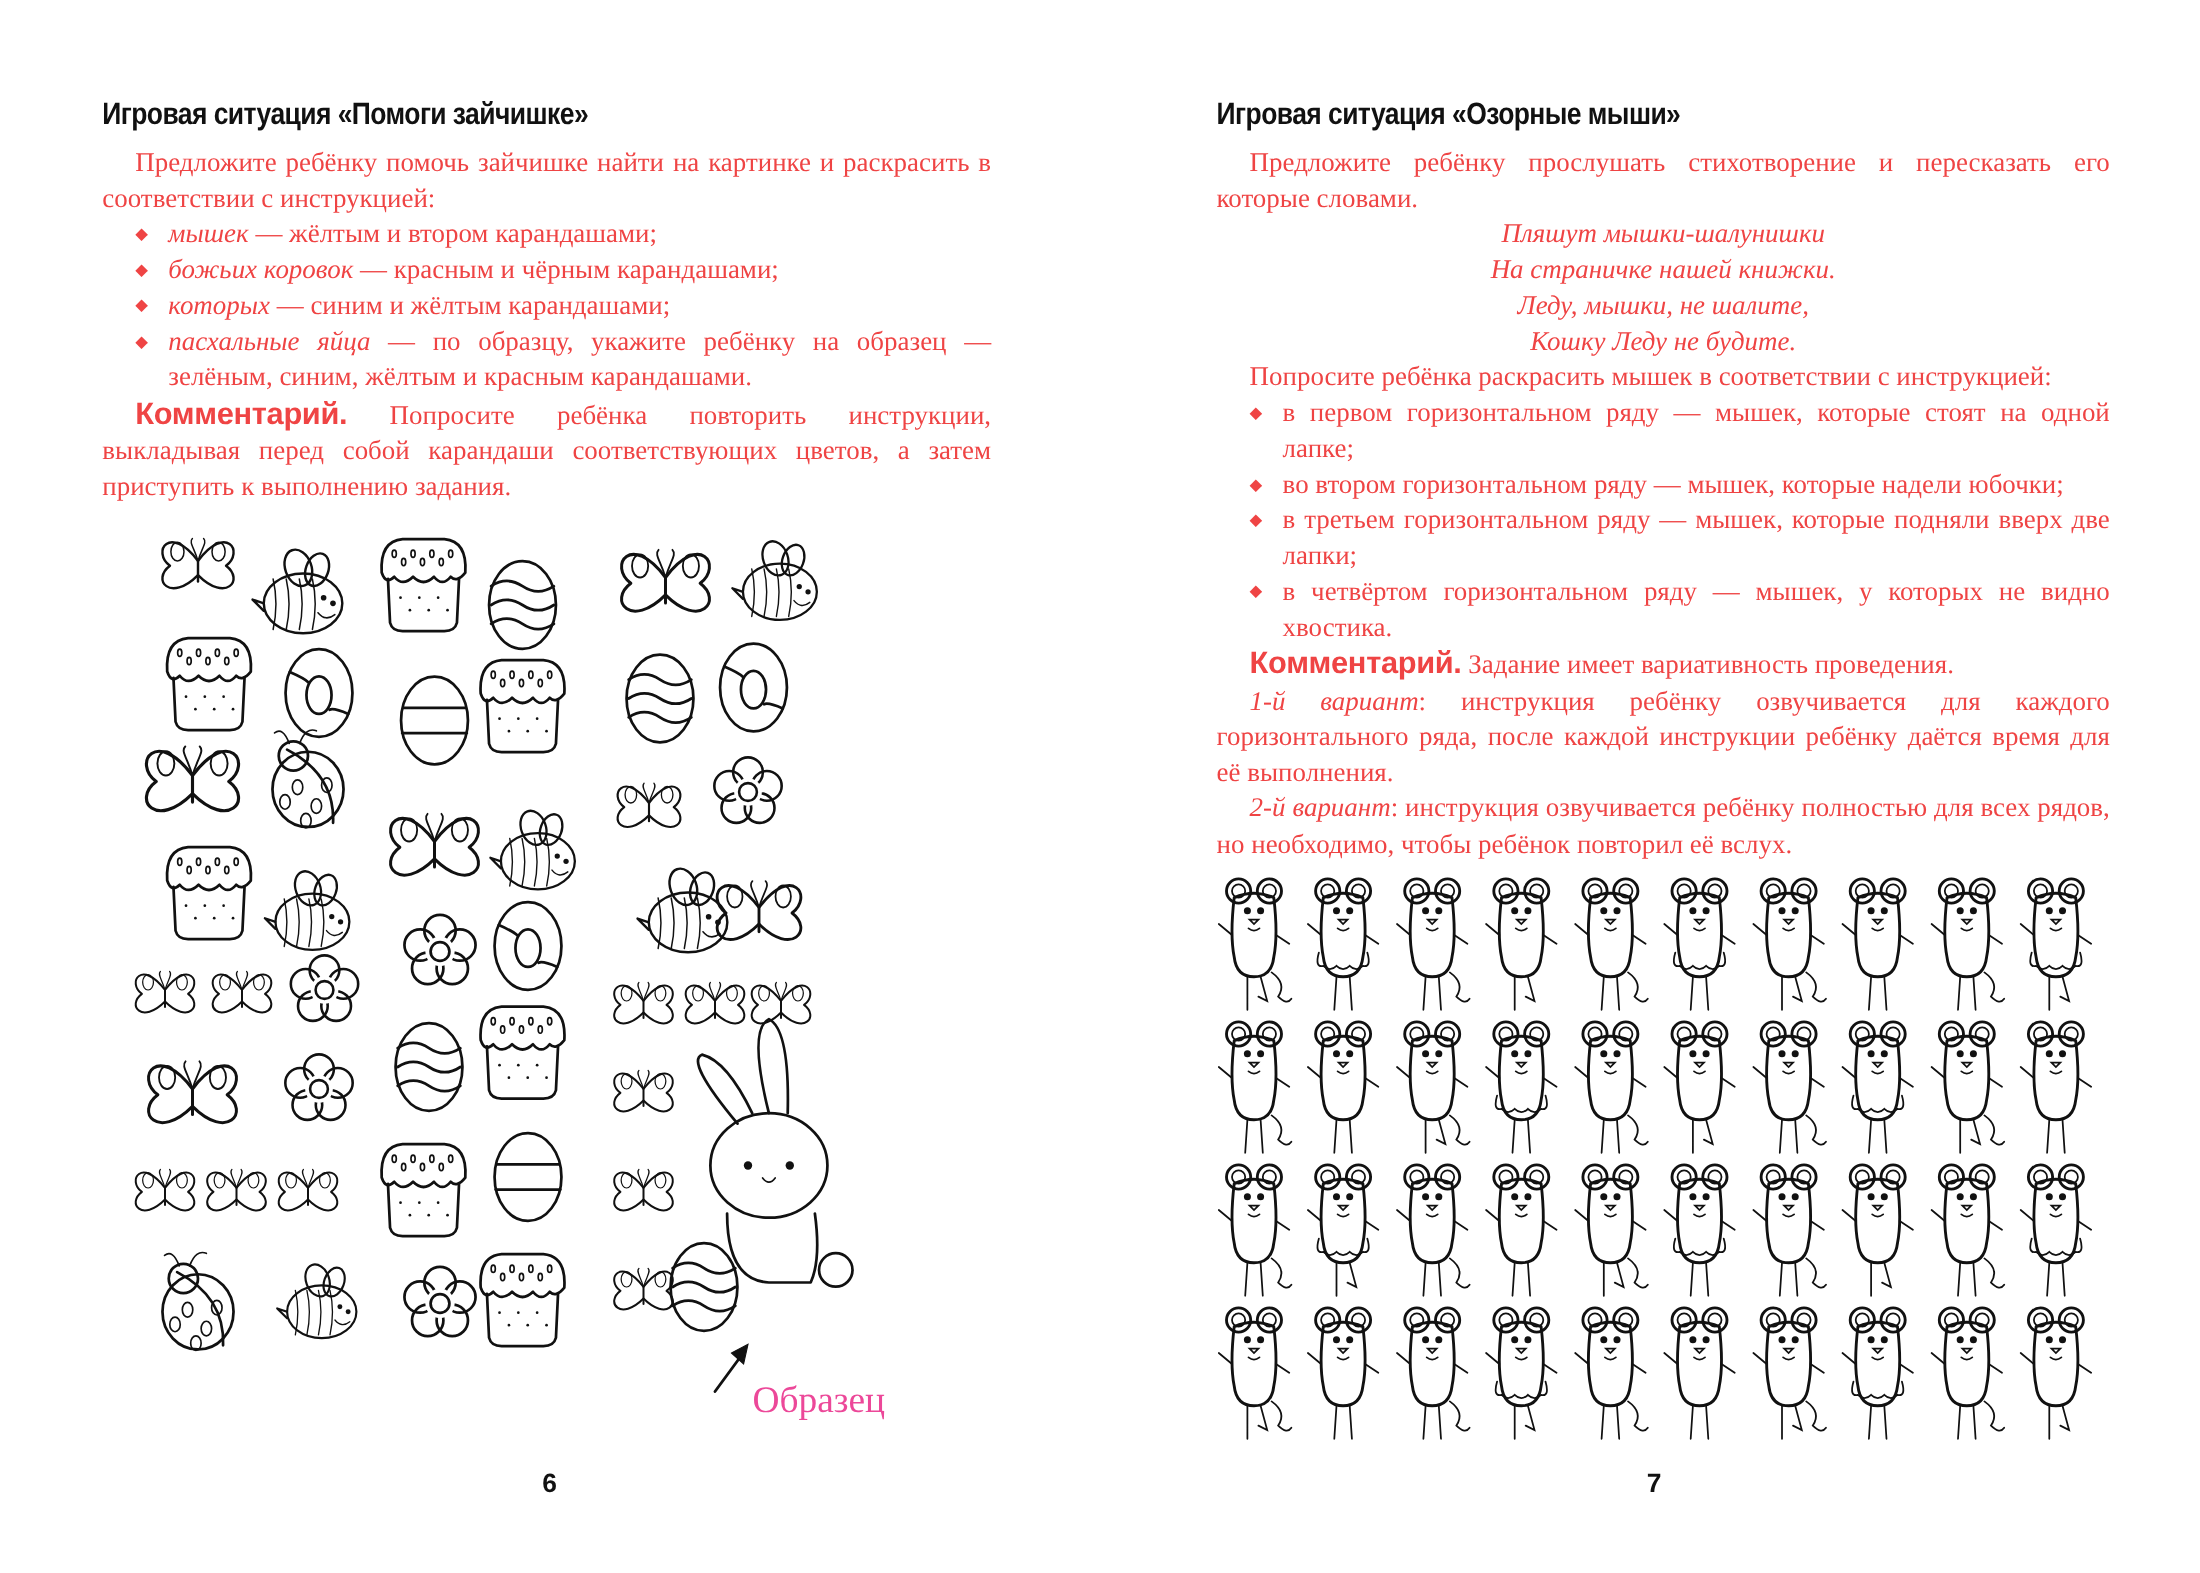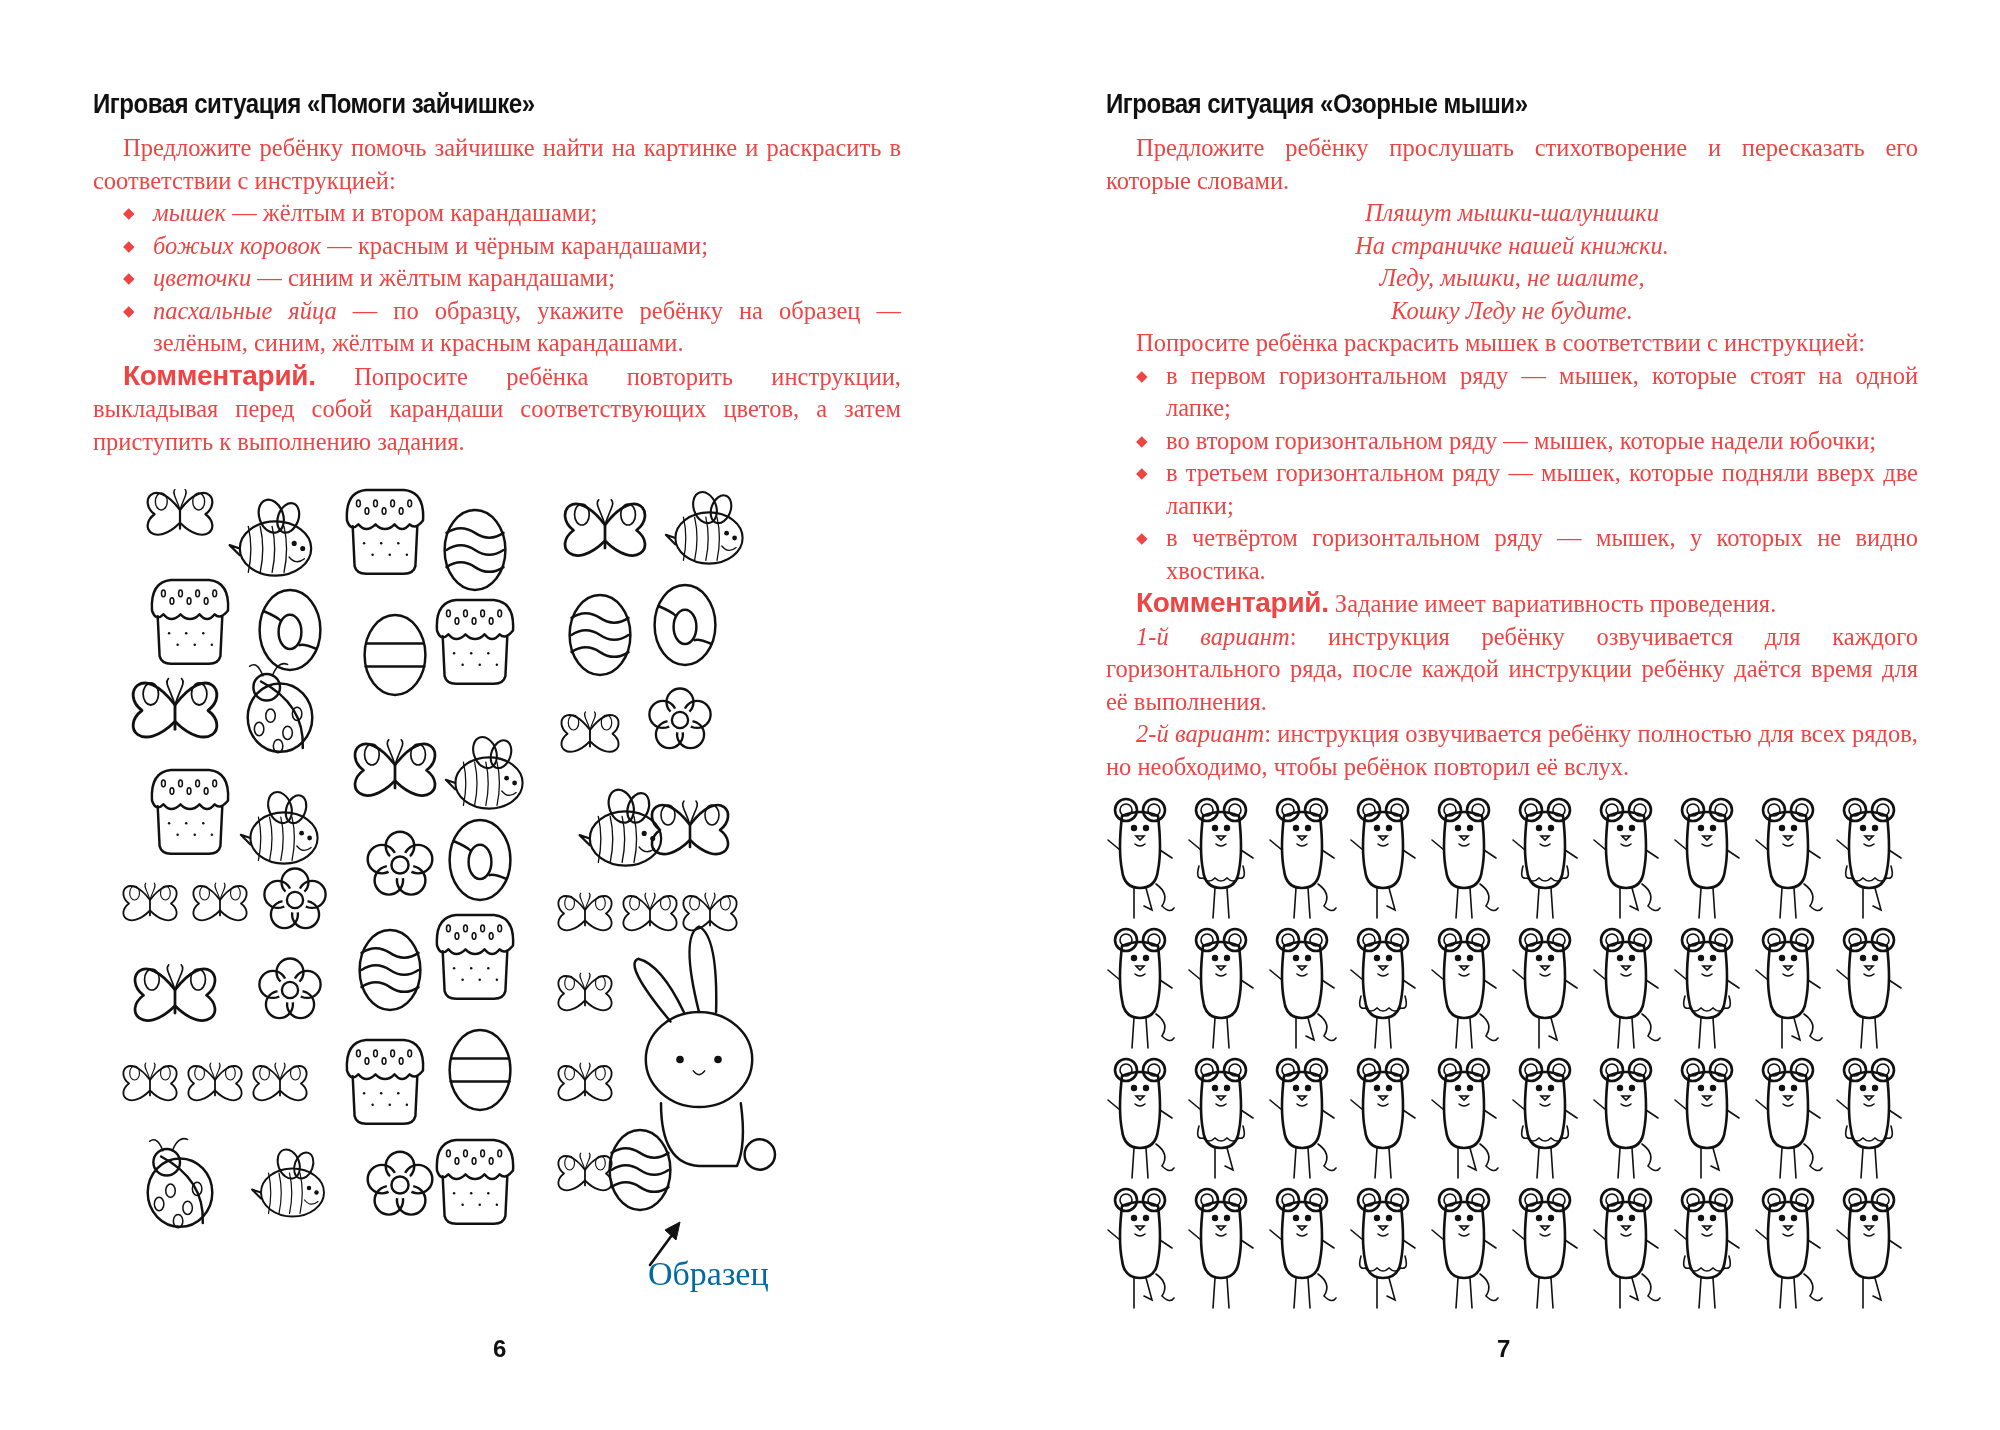--- a/index.html
+++ b/index.html
@@ -20,38 +20,38 @@
     .body b { font-family: "Liberation Sans", sans-serif; font-weight: 700; font-size: 28px; letter-spacing: -0.3px; }
     .body i { font-style: italic; }
     ul.bullets { list-style: none; margin: 0; padding: 0; }
     ul.bullets li { position: relative; padding-left: 60px; text-align: left; }
     ul.bullets li .bul { position: absolute; left: 30px; top: 0; font-size: 15px; }
     .poem { text-align: center; font-style: italic; }
     .poem div { text-indent: 0; }
     .pagenum {
       position: absolute; font-family: "Liberation Sans", sans-serif; font-weight: 700; font-size: 24px; color: #111;
     }
-    .caption { position: absolute; font-family: "Liberation Serif", serif; font-size: 34px; color: #0369a1; }
+    .caption { position: absolute; font-family: "Liberation Serif", serif; font-size: 34px; color: #ec4899; margin-left: 36px; }
     svg { position: absolute; overflow: visible; }
     .ln { fill: none; stroke: #111; stroke-width: 2.6; stroke-linecap: round; stroke-linejoin: round; }
     .thin { fill: none; stroke: #111; stroke-width: 1.6; stroke-linecap: round; }
     .dot { fill: #111; }
   </style>
 </head>
 <body>
 
 <div class="page left">
   <div class="title" style="left:93px; top:88px;">Игровая ситуация «Помоги зайчишке»</div>
 
   <div class="body" style="left:93px; top:132px; width:808px;">
     <p>Предложите ребёнку помочь зайчишке найти на картинке и раскрасить в соответствии с инструкцией:</p>
     <ul class="bullets">
       <li><span class="bul">◆</span><i>мышек</i><span> — жёлтым и втором карандашами;</span></li>
       <li><span class="bul">◆</span><i>божьих коровок</i><span> — красным и чёрным карандашами;</span></li>
-      <li><span class="bul">◆</span><i>цветочки</i><span> — синим и жёлтым карандашами;</span></li>
+      <li><span class="bul">◆</span><i>которых</i><span> — синим и жёлтым карандашами;</span></li>
       <li style="text-align:justify;"><span class="bul">◆</span><i>пасхальные яйца</i><span> — по образцу, укажите ребёнку на образец — зелёным, синим, жёлтым и красным карандашами.</span></li>
     </ul>
     <p><b>Комментарий.</b><span> Попросите ребёнка повторить инструкции, выкладывая перед собой карандаши соответствующих цветов, а затем приступить к выполнению задания.</span></p>
   </div>
 
   <svg id="easter-art" style="left:120px; top:480px;" width="680" height="780">
       <g transform="translate(60,30) scale(0.85)">
         <path d="M0,0 C-30,-40 -50,-10 -30,5 C-50,20 -30,45 0,15 C30,45 50,20 30,5 C50,-10 30,-40 0,0 Z" class="ln"></path>
         <path d="M0,0 L0,22" class="ln"></path>
         <path d="M0,0 C-4,-14 -10,-20 -6,-24 M0,0 C4,-14 10,-20 6,-24" class="thin"></path>

